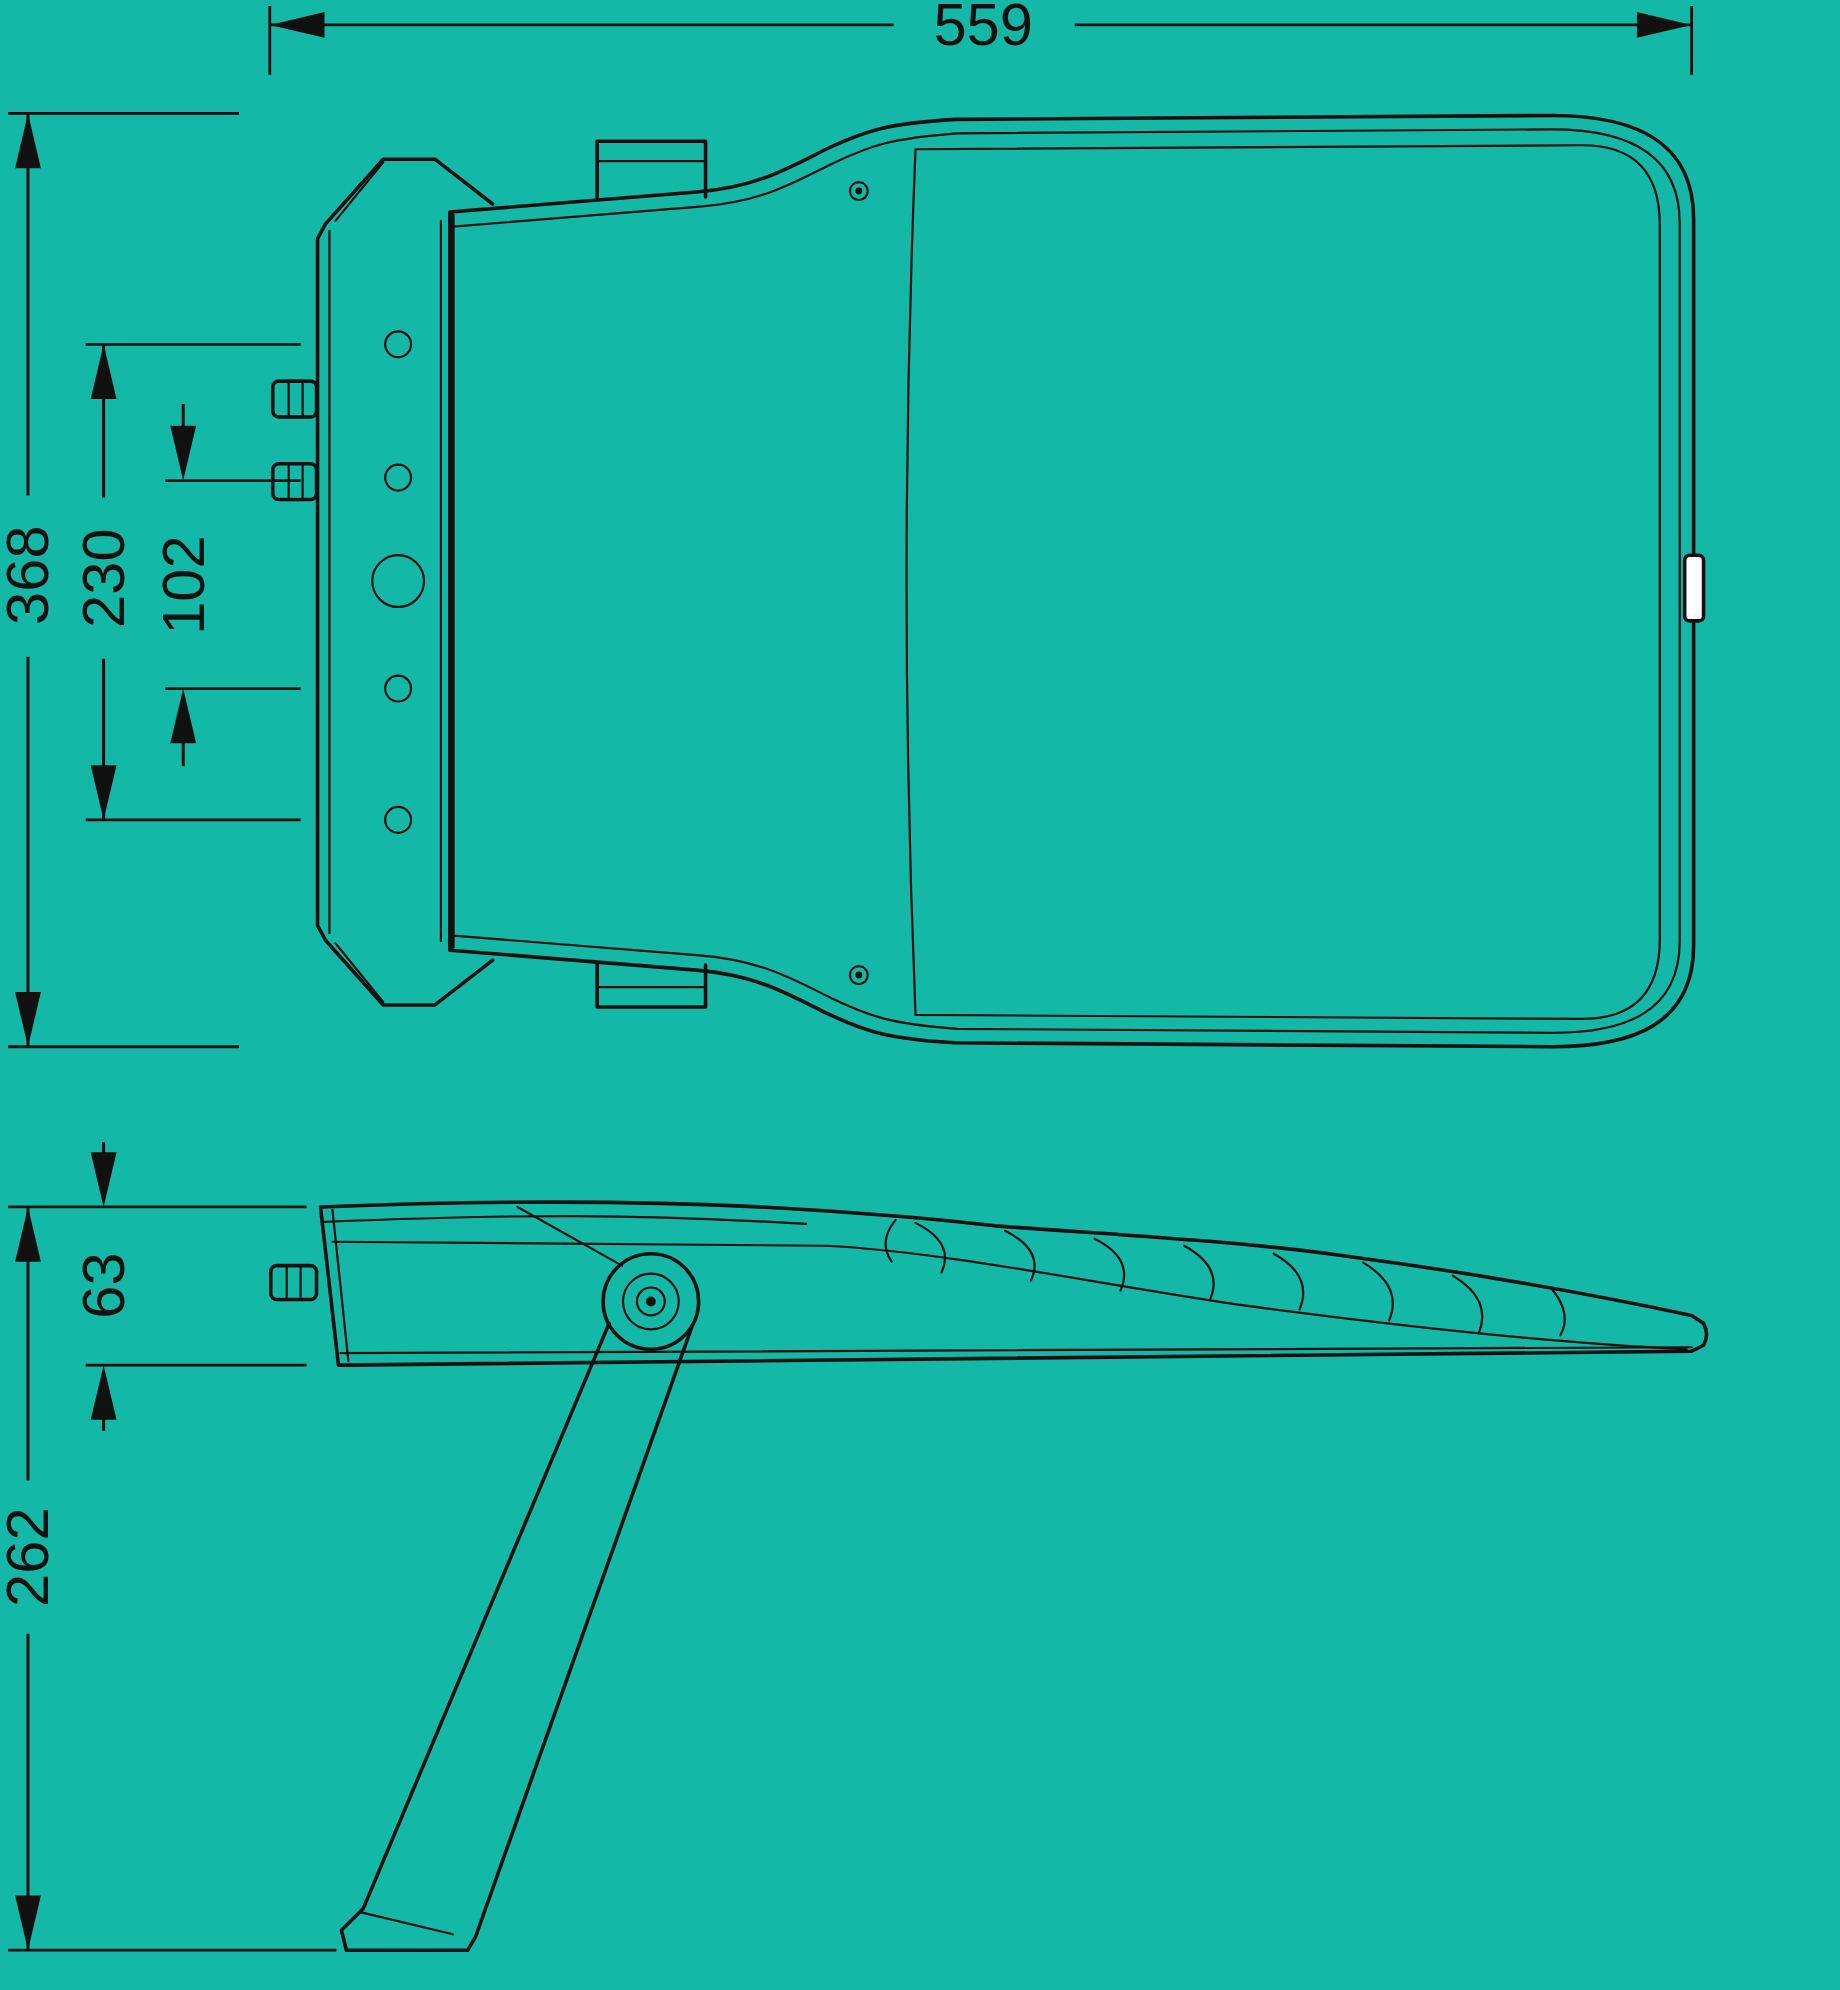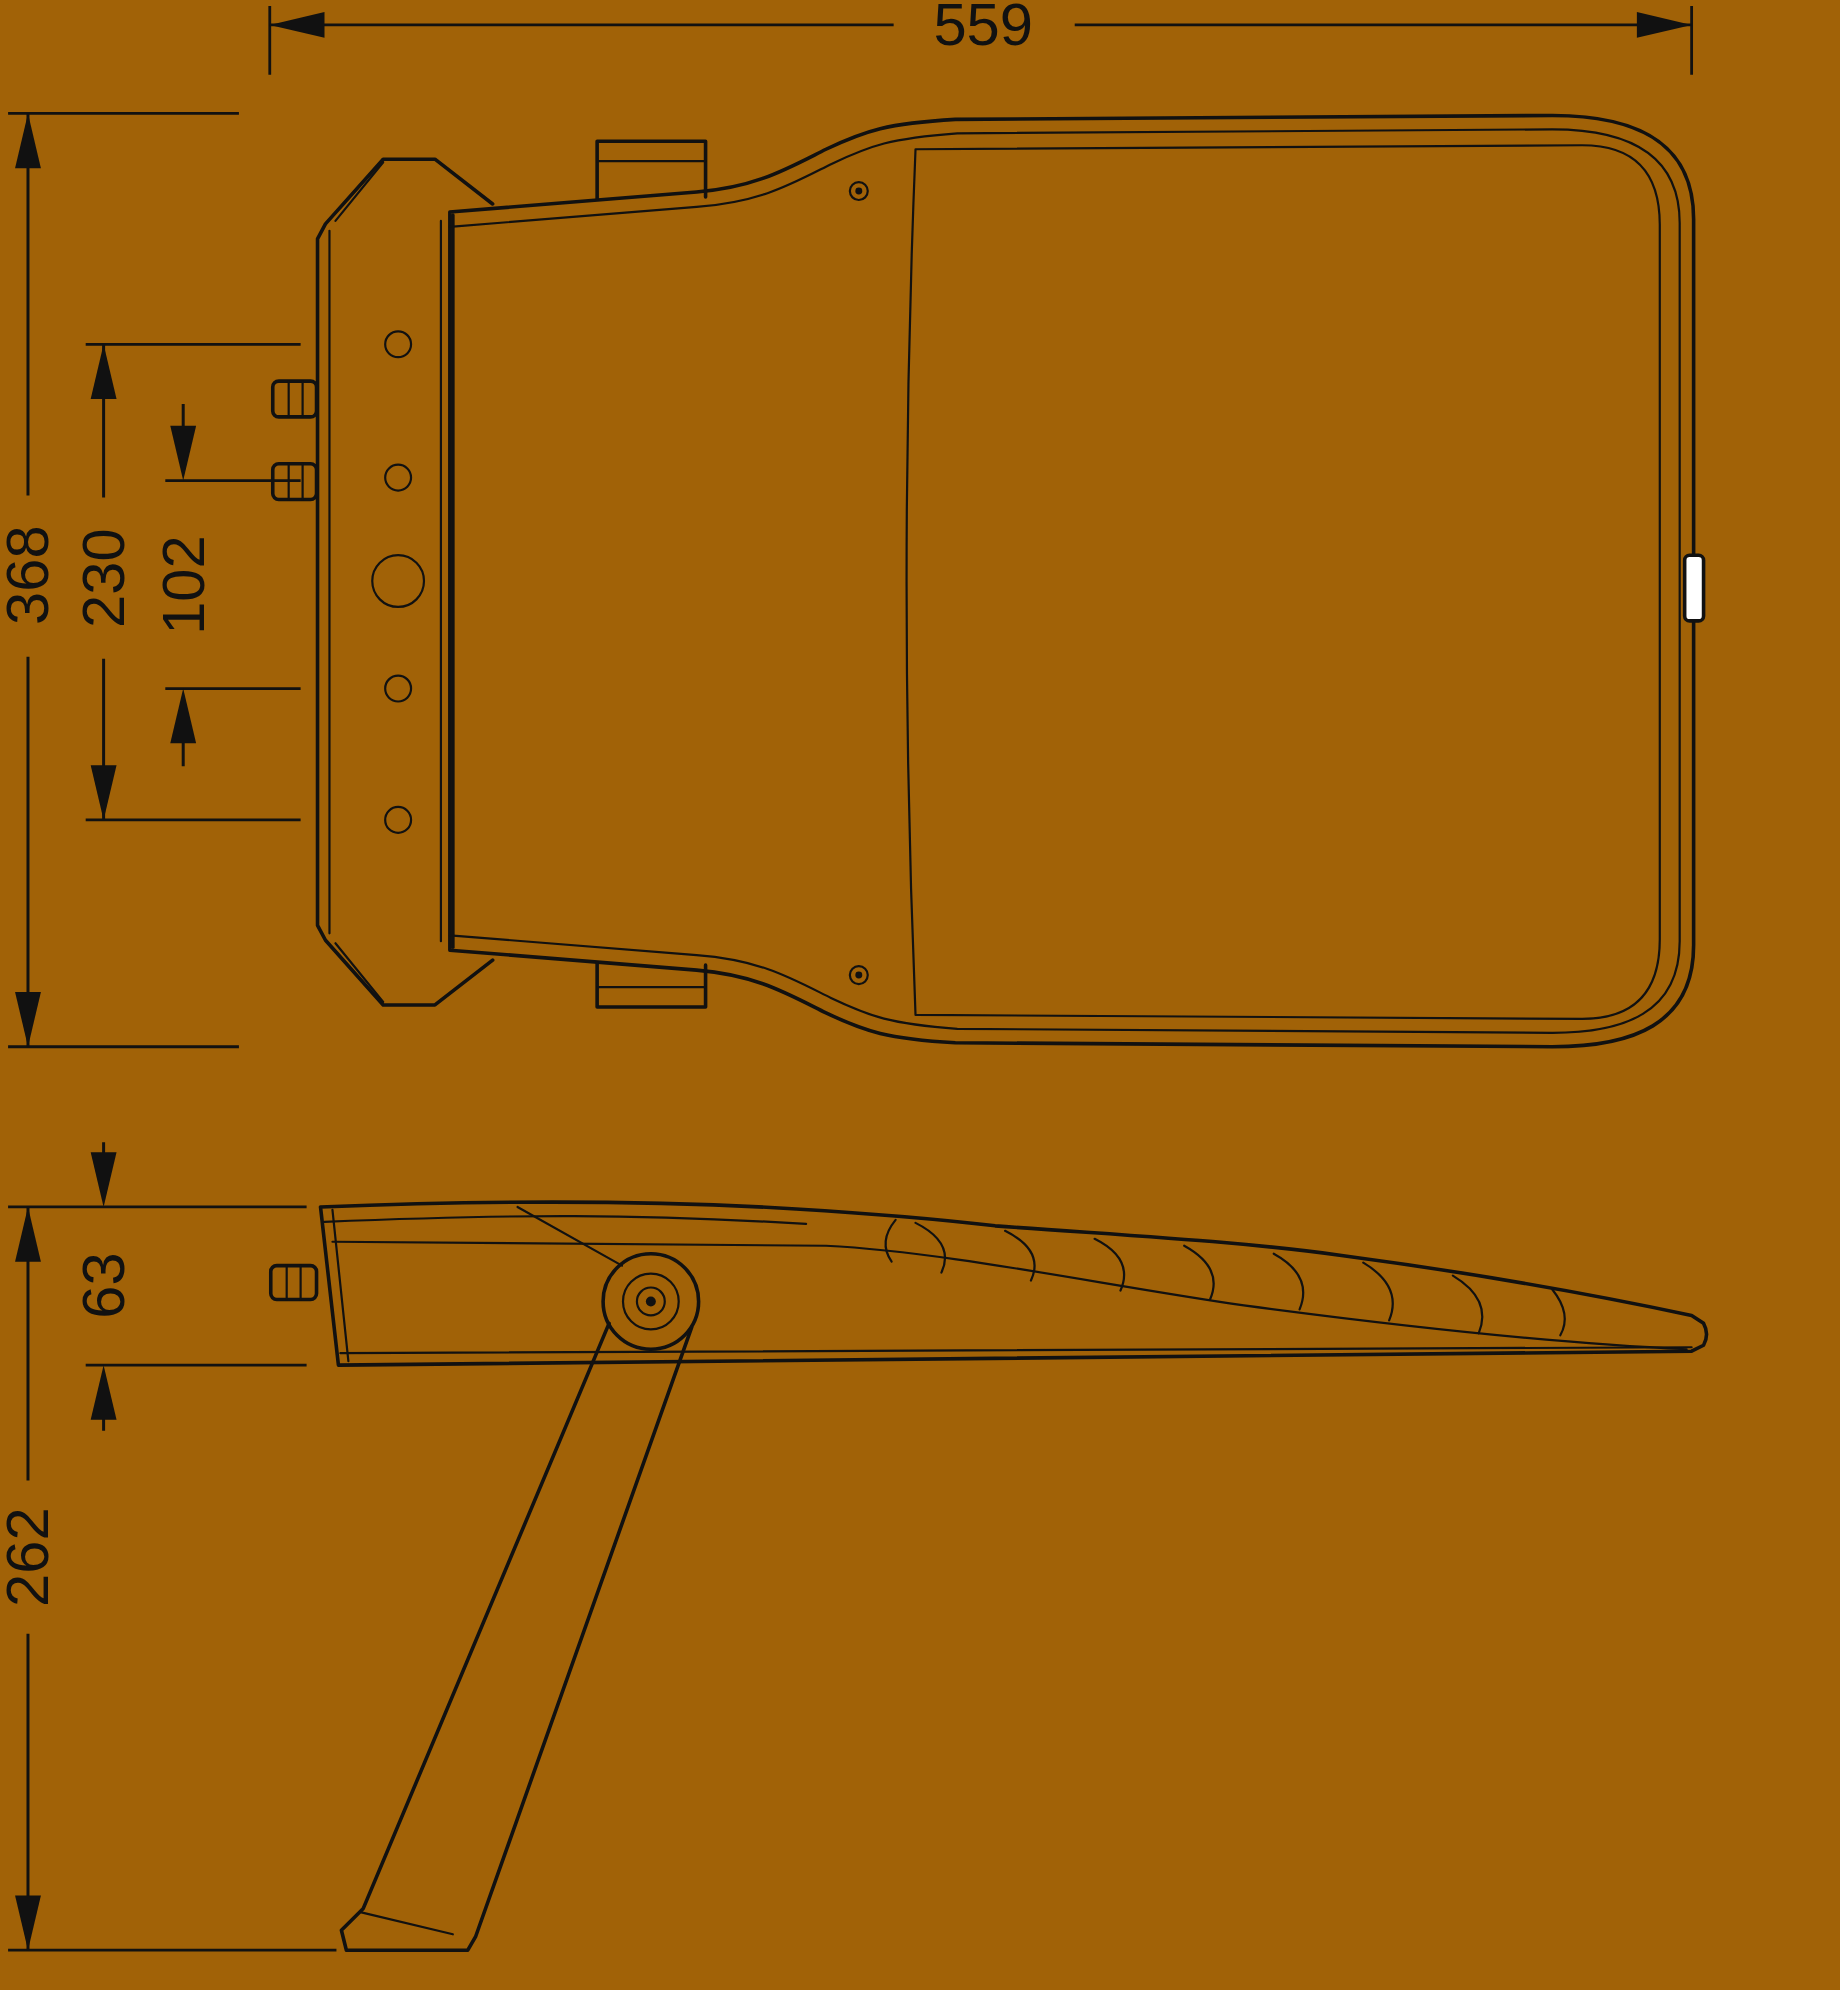--- a/index.html
+++ b/index.html
@@ -1,16 +1,16 @@
 <!DOCTYPE html>
 <html><head>
 <meta charset="utf-8">
 <style>
   html,body{margin:0;padding:0;background:#ffffff;}
-  .canvas{position:relative;width:1841px;height:1990px;background:#a16207;overflow:hidden;}
+  .canvas{position:relative;width:1841px;height:1990px;background:#14b8a6;overflow:hidden;}
   svg{display:block;}
   .outline{fill:none;stroke:#111111;stroke-width:3.6;stroke-linejoin:round;stroke-linecap:round;}
   .thin{fill:none;stroke:#111111;stroke-width:2.2;stroke-linejoin:round;stroke-linecap:round;}
   .dim{fill:none;stroke:#111111;stroke-width:3;stroke-linecap:butt;}
   .ext{fill:none;stroke:#111111;stroke-width:2.8;stroke-linecap:butt;}
   .arrow{fill:#111111;stroke:none;}
   .dimlabel{font-family:"Liberation Sans",sans-serif;font-size:60px;fill:#111111;text-anchor:middle;}
   .whitefill{fill:#ffffff;stroke:#111111;stroke-width:3.6;stroke-linejoin:round;}
 </style>
 </head>

